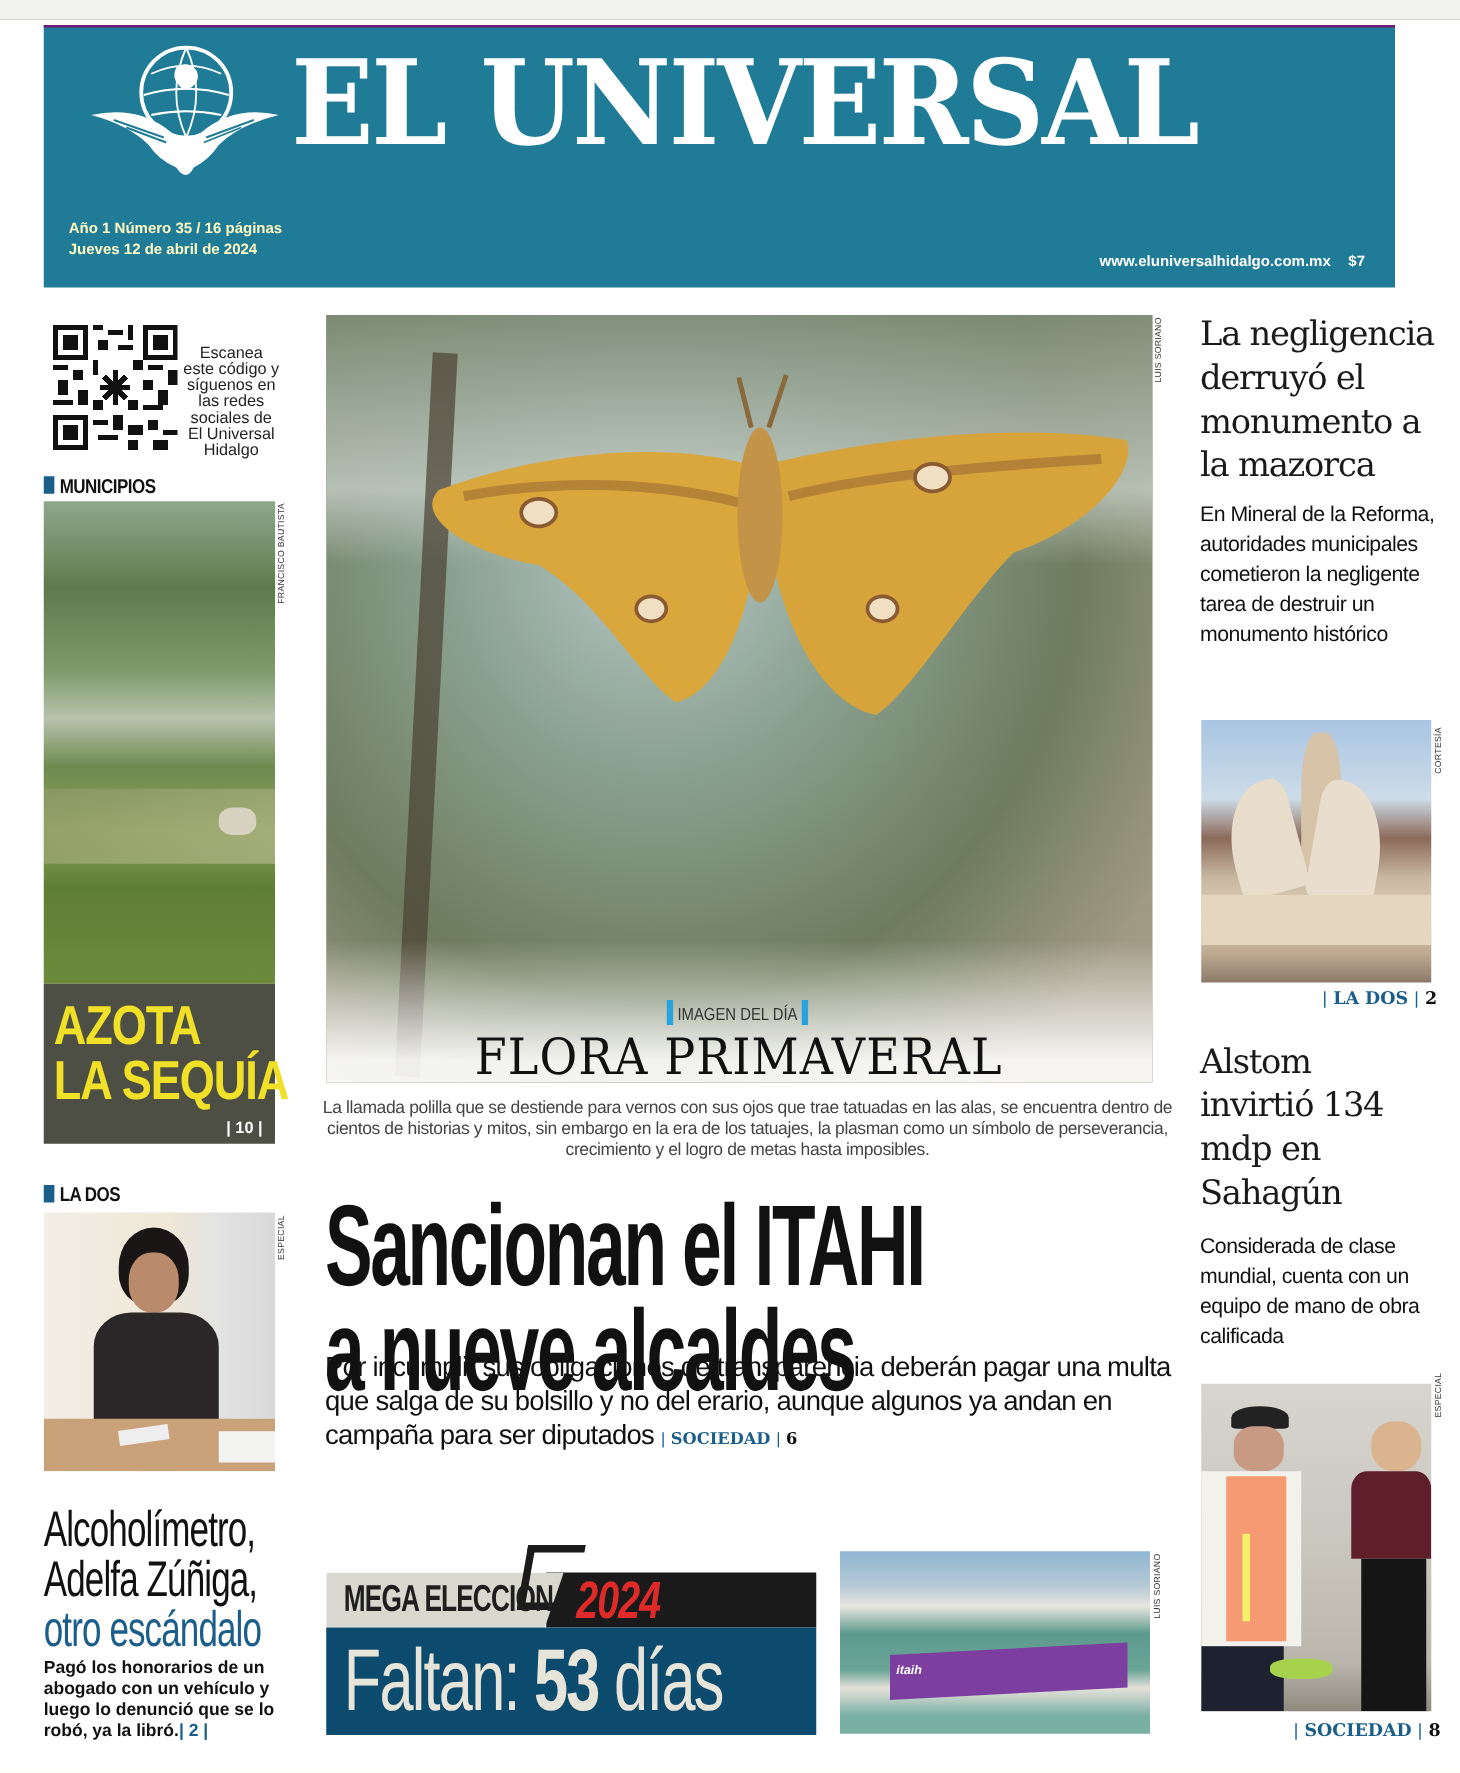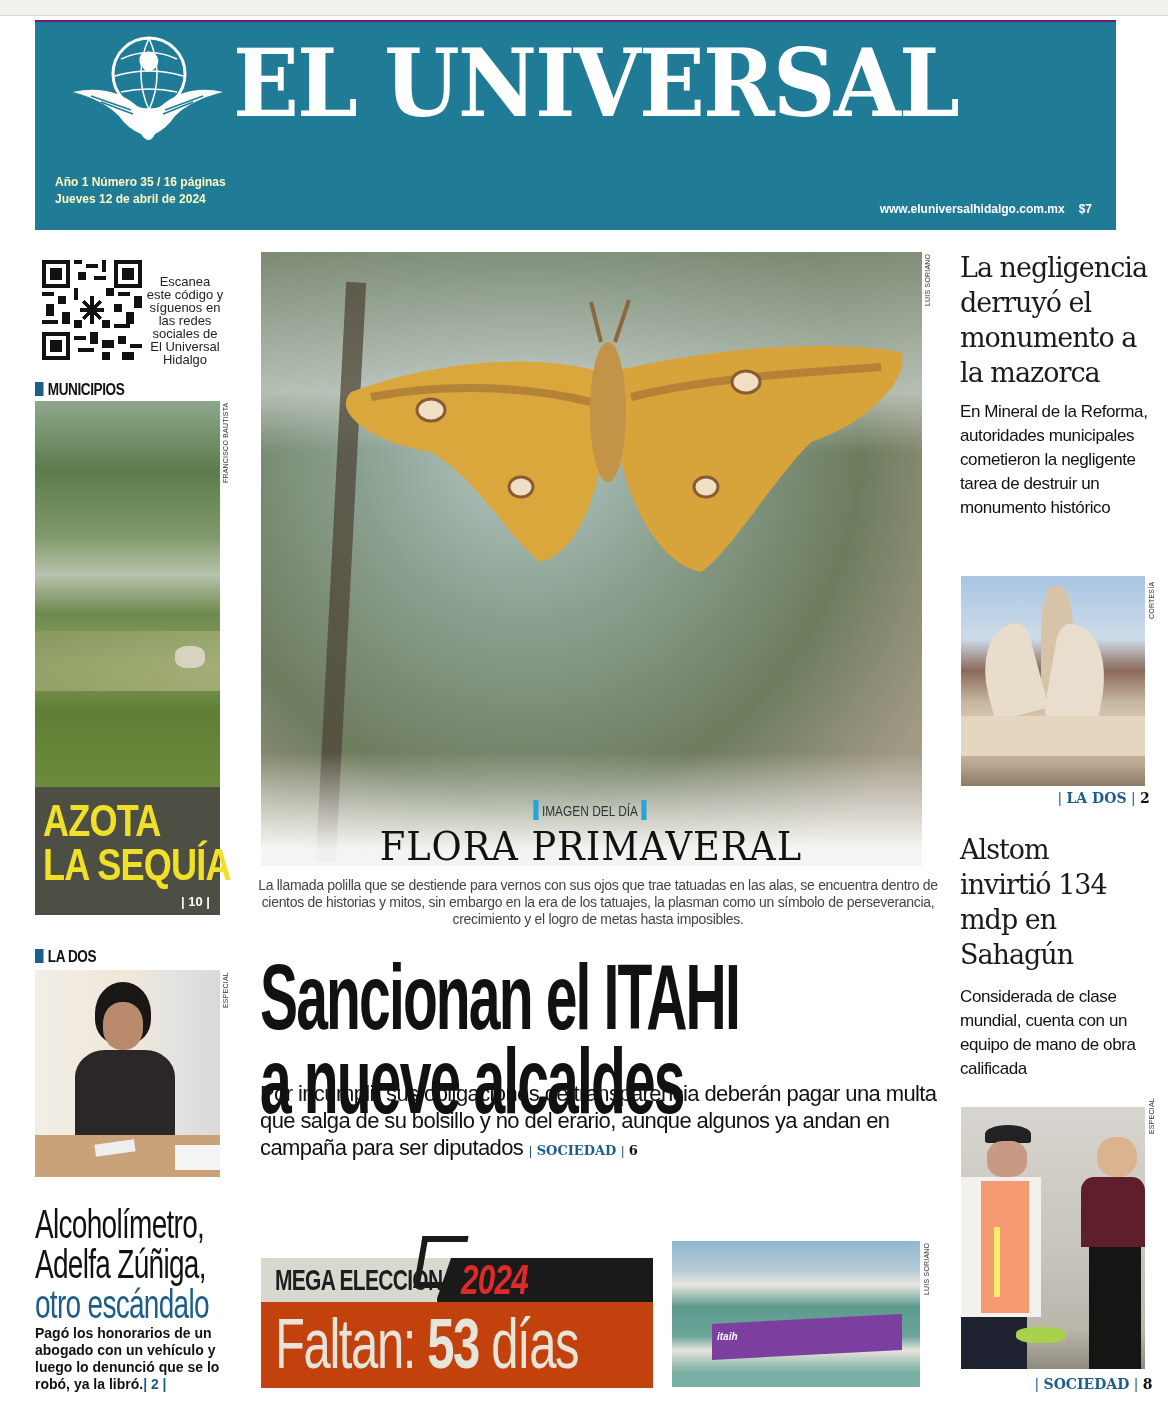--- a/index.html
+++ b/index.html
@@ -35,21 +35,21 @@
   .ref { font-family:"DejaVu Serif", serif; font-weight:bold; font-size:13px; color:#1b5e8a; letter-spacing:0;text-align:center; }
   .ref .pipe { color:#1b5e8a; font-family:"Liberation Sans", sans-serif; font-weight:normal; }
   .ref .num { color:#111; }
 
   .mega { position:absolute; left:261px; top:1258px; width:392px; height:130px; }
   .mega-top-left { position:absolute; left:0; top:0; width:190px; height:44px; background:#d9d8cf; clip-path:polygon(0 0,100% 0,92% 100%,0 100%); }
   .mega-top-right { position:absolute; left:176px; top:0; width:216px; height:44px; background:#1a1a1a; }
   .mega-box-icon { position:absolute; left:157px; top:-22px; width:40px; height:40px; border:6px solid #1a1a1a; border-right:none; transform:skewX(-10deg); }
   .mega-label { position:absolute; left:14px; top:6px; font-weight:bold; font-size:30px; color:#1e1e1e; letter-spacing:-1px; transform:scaleX(0.7); transform-origin:left top; white-space:nowrap; line-height:32px; }
   .mega-year { position:absolute; left:200px; top:2px; font-weight:bold; font-style:italic; font-size:42px; color:#e02a2a; letter-spacing:-1px; transform:scaleX(0.75); transform-origin:left top; line-height:40px; }
-  .mega-bottom { position:absolute; left:0; top:44px; width:392px; height:86px; background:#c2410c;text-decoration:underline; }
+  .mega-bottom { position:absolute; left:0; top:44px; width:392px; height:86px; background:#0c4a6e;text-decoration:underline; }
   .mega-count { position:absolute; left:14px; top:2px; font-size:70px; color:#e7e4da; letter-spacing:-2px; line-height:80px; transform:scaleX(0.7); transform-origin:left top; white-space:nowrap; }
   .mega-count b { font-weight:bold; }
 
   .right-head { position:absolute; left:960px; width:190px; font-family:"DejaVu Serif", serif; font-size:27px; line-height:35px; color:#1a1a1a; letter-spacing:-1px; }
   .right-deck { position:absolute; left:960px; width:190px; font-size:17px; line-height:24px; color:#111; letter-spacing:-0.4px; }
   .right-ref { position:absolute; font-size:14px; }
 
   .left-head { position:absolute; left:35px; top:1204px; font-size:40px; line-height:40px; color:#111; letter-spacing:-1px; transform:scaleX(0.7); transform-origin:left top; white-space:nowrap; }
   .left-head .blue { color:#1b5e8a; }
   .left-deck { position:absolute; left:35px; top:1325px; width:195px; font-weight:bold; font-size:14px; line-height:17px; color:#111; }

